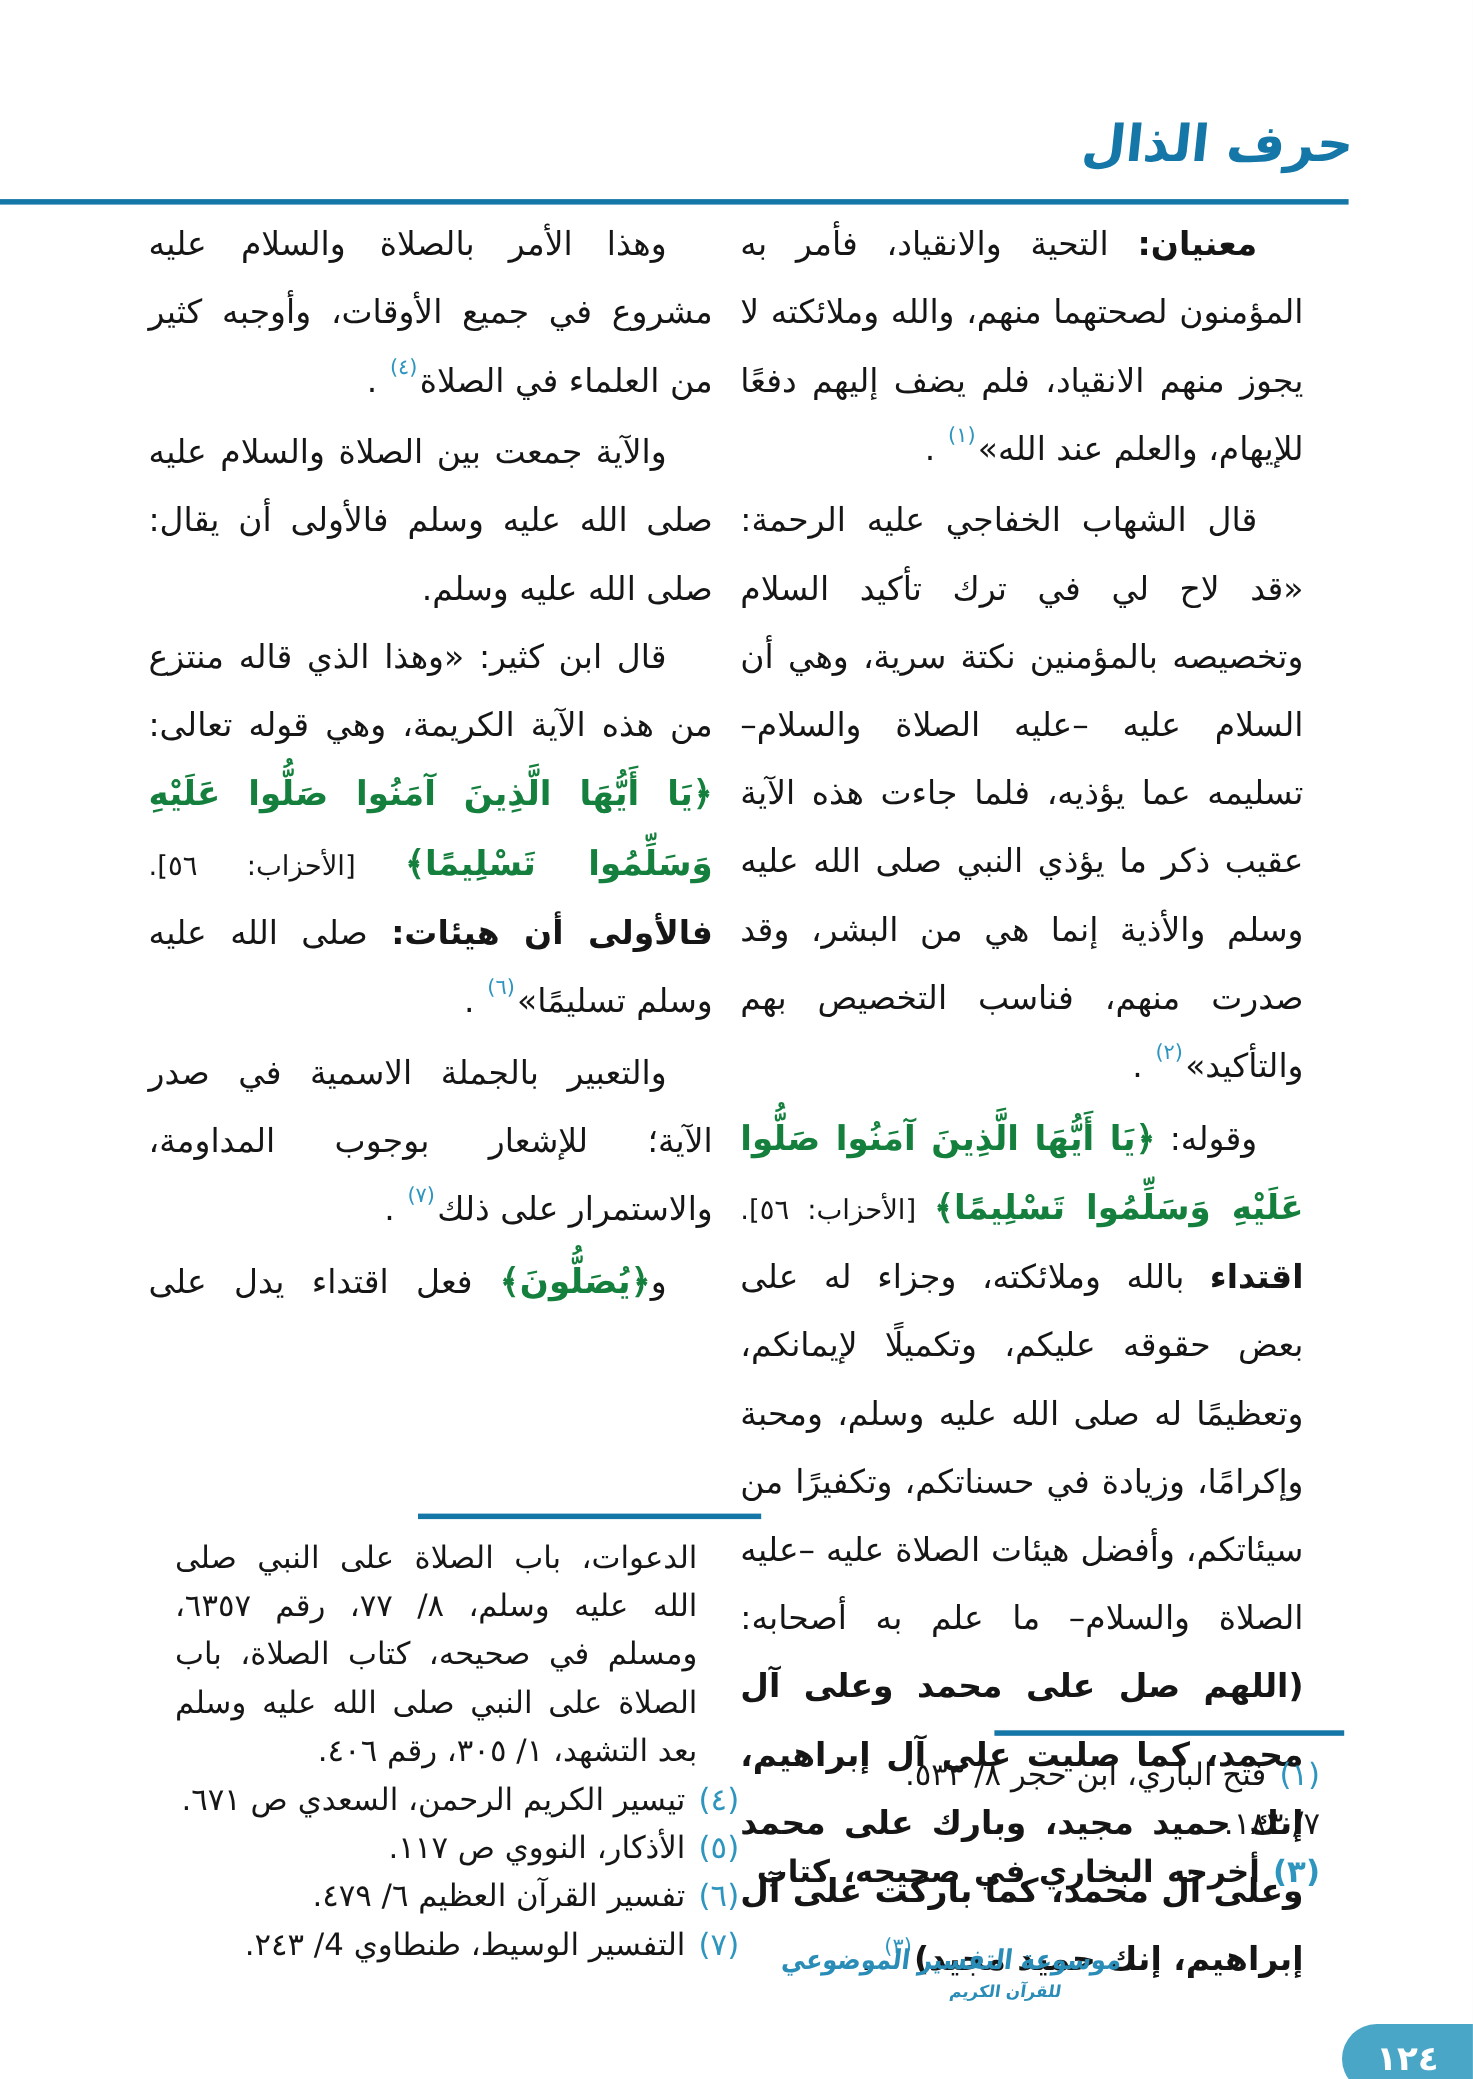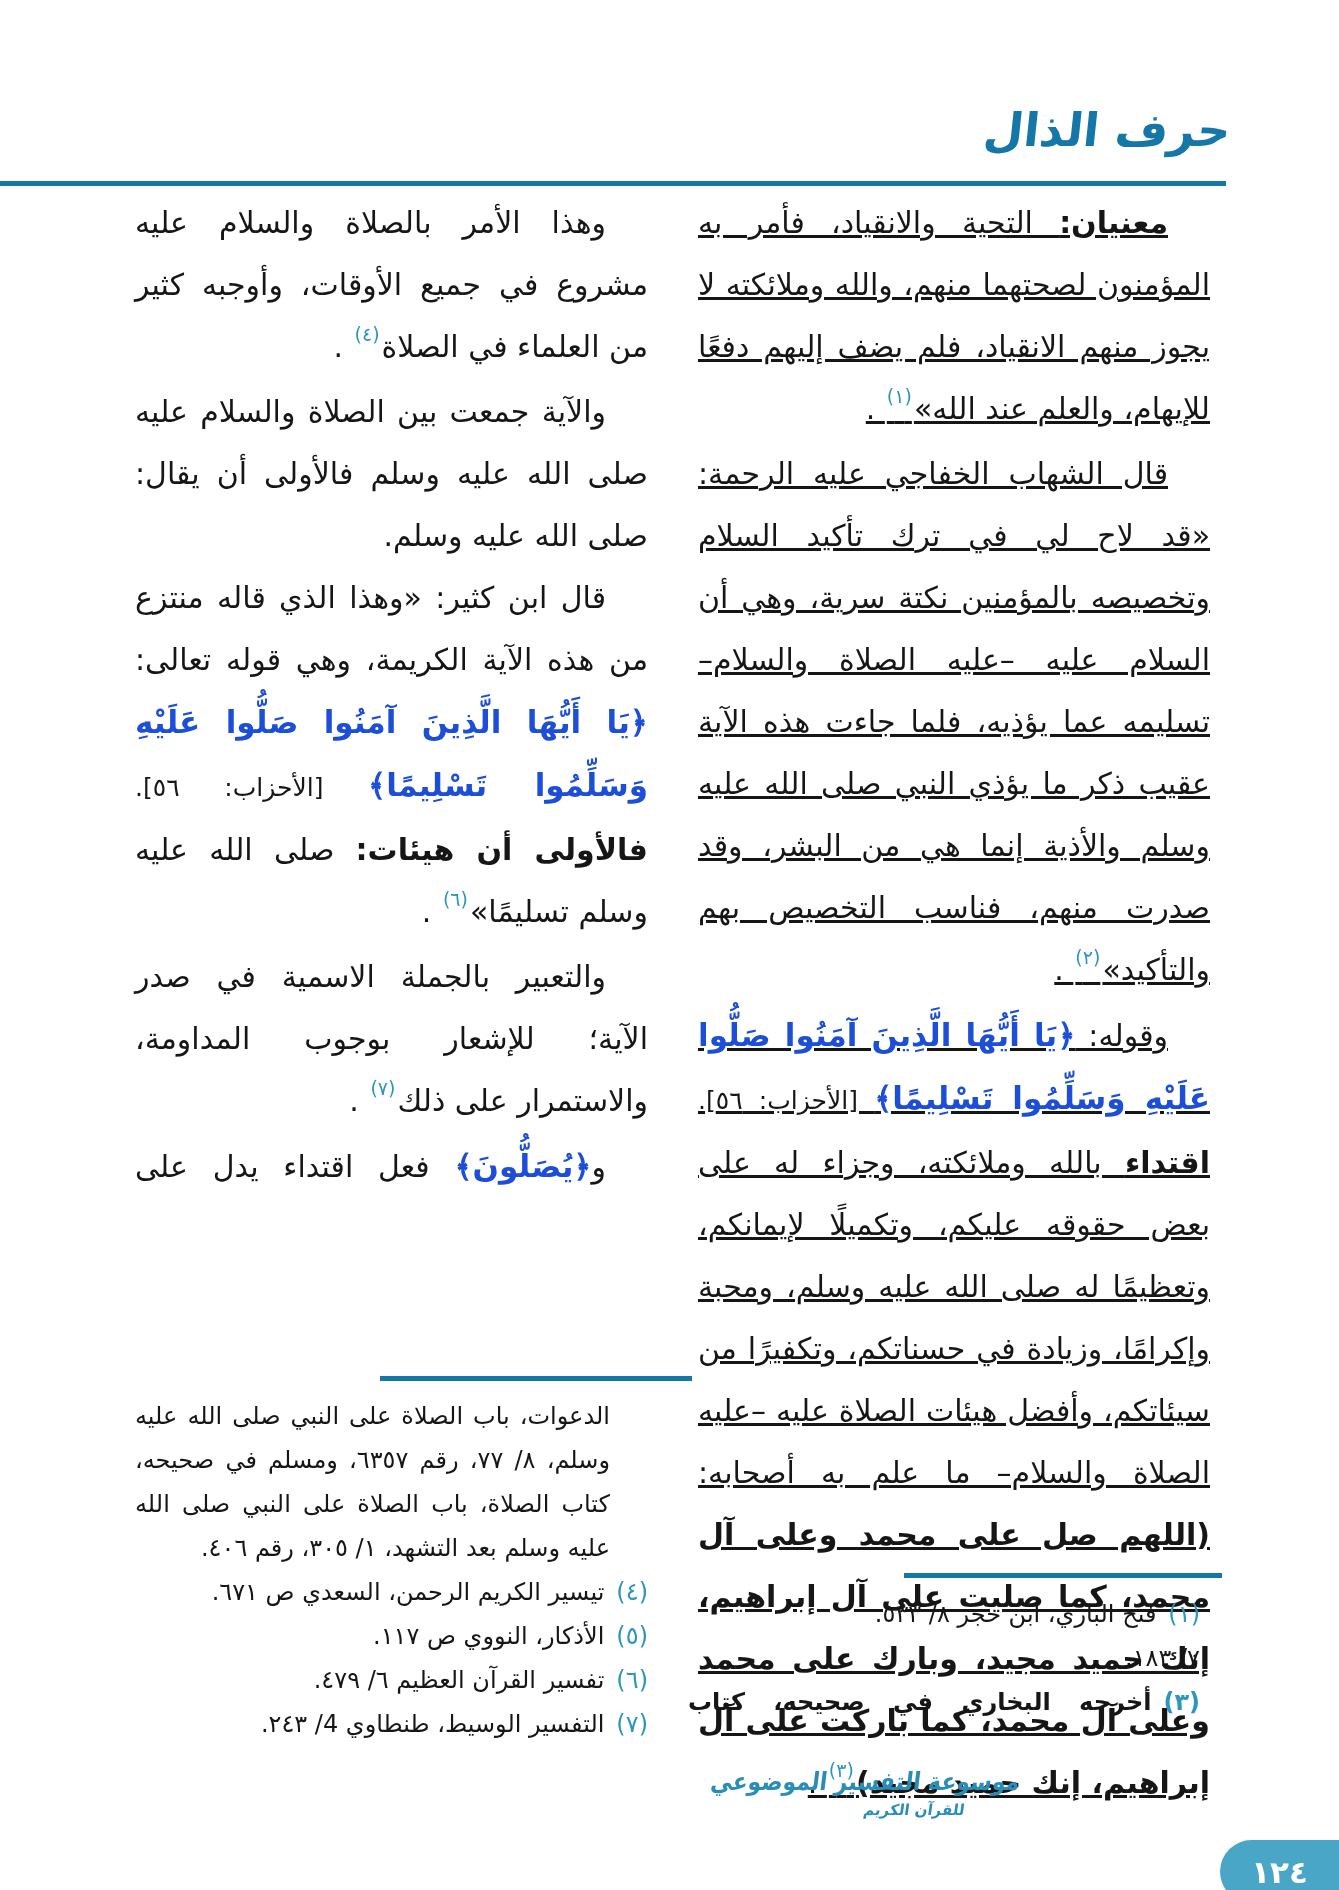--- a/index.html
+++ b/index.html
@@ -23,41 +23,41 @@
   .header-rule{
     position:absolute;top:181px;left:0;width:1226px;height:5px;
     background:#1576a8;
   }
   
   .col{
     position:absolute;top:192px;
     font-size:30px;line-height:62px;
     text-align:justify;
   }
-  .col-right{right:129px;width:512px;text-decoration:underline;}
+  .col-right{right:154px;width:512px;}
   .col-left{left:135px;width:513px;}
   .col p{margin:0;text-indent:42px;}
   .bold{font-weight:bold;}
-  .verse{color:#1d4ed8;font-weight:bold;font-size:31px;}
+  .verse{color:#15803d;font-weight:bold;font-size:31px;}
   .ayah-ref{font-size:25px;}
   .fnref{
     color:#2e95bf;font-size:19px;font-weight:normal;
     position:relative;top:-16px;
     padding:0 2px;
   }
   .stretch-last{text-align-last:justify;}
   
   .fn-sep{position:absolute;height:5px;background:#1576a8;}
   .fn-sep-left{top:1376px;left:380px;width:312px;}
   .fn-sep-right{top:1573px;right:117px;width:318px;}
   
   .footnotes{
     position:absolute;
-    font-size:24px;line-height:44px;
-    text-align:justify;color:#161616;
+    font-size:28px;line-height:44px;
+    text-align:justify;color:#161616;margin-left:24px;
   }
   .footnotes-left{top:1394px;left:135px;width:513px;}
   .footnotes-right{top:1592px;right:139px;width:512px;}
   .fn-item{margin:0;}
   .fn-cont{padding-right:38px;}
   .fn-num{color:#2e95bf;margin-left:12px;}
   .fn-justify{text-align-last:justify;font-weight:bold;}
   .fn-left-line{text-align:right;padding-left:332px;}
   
   .publisher-logo{

